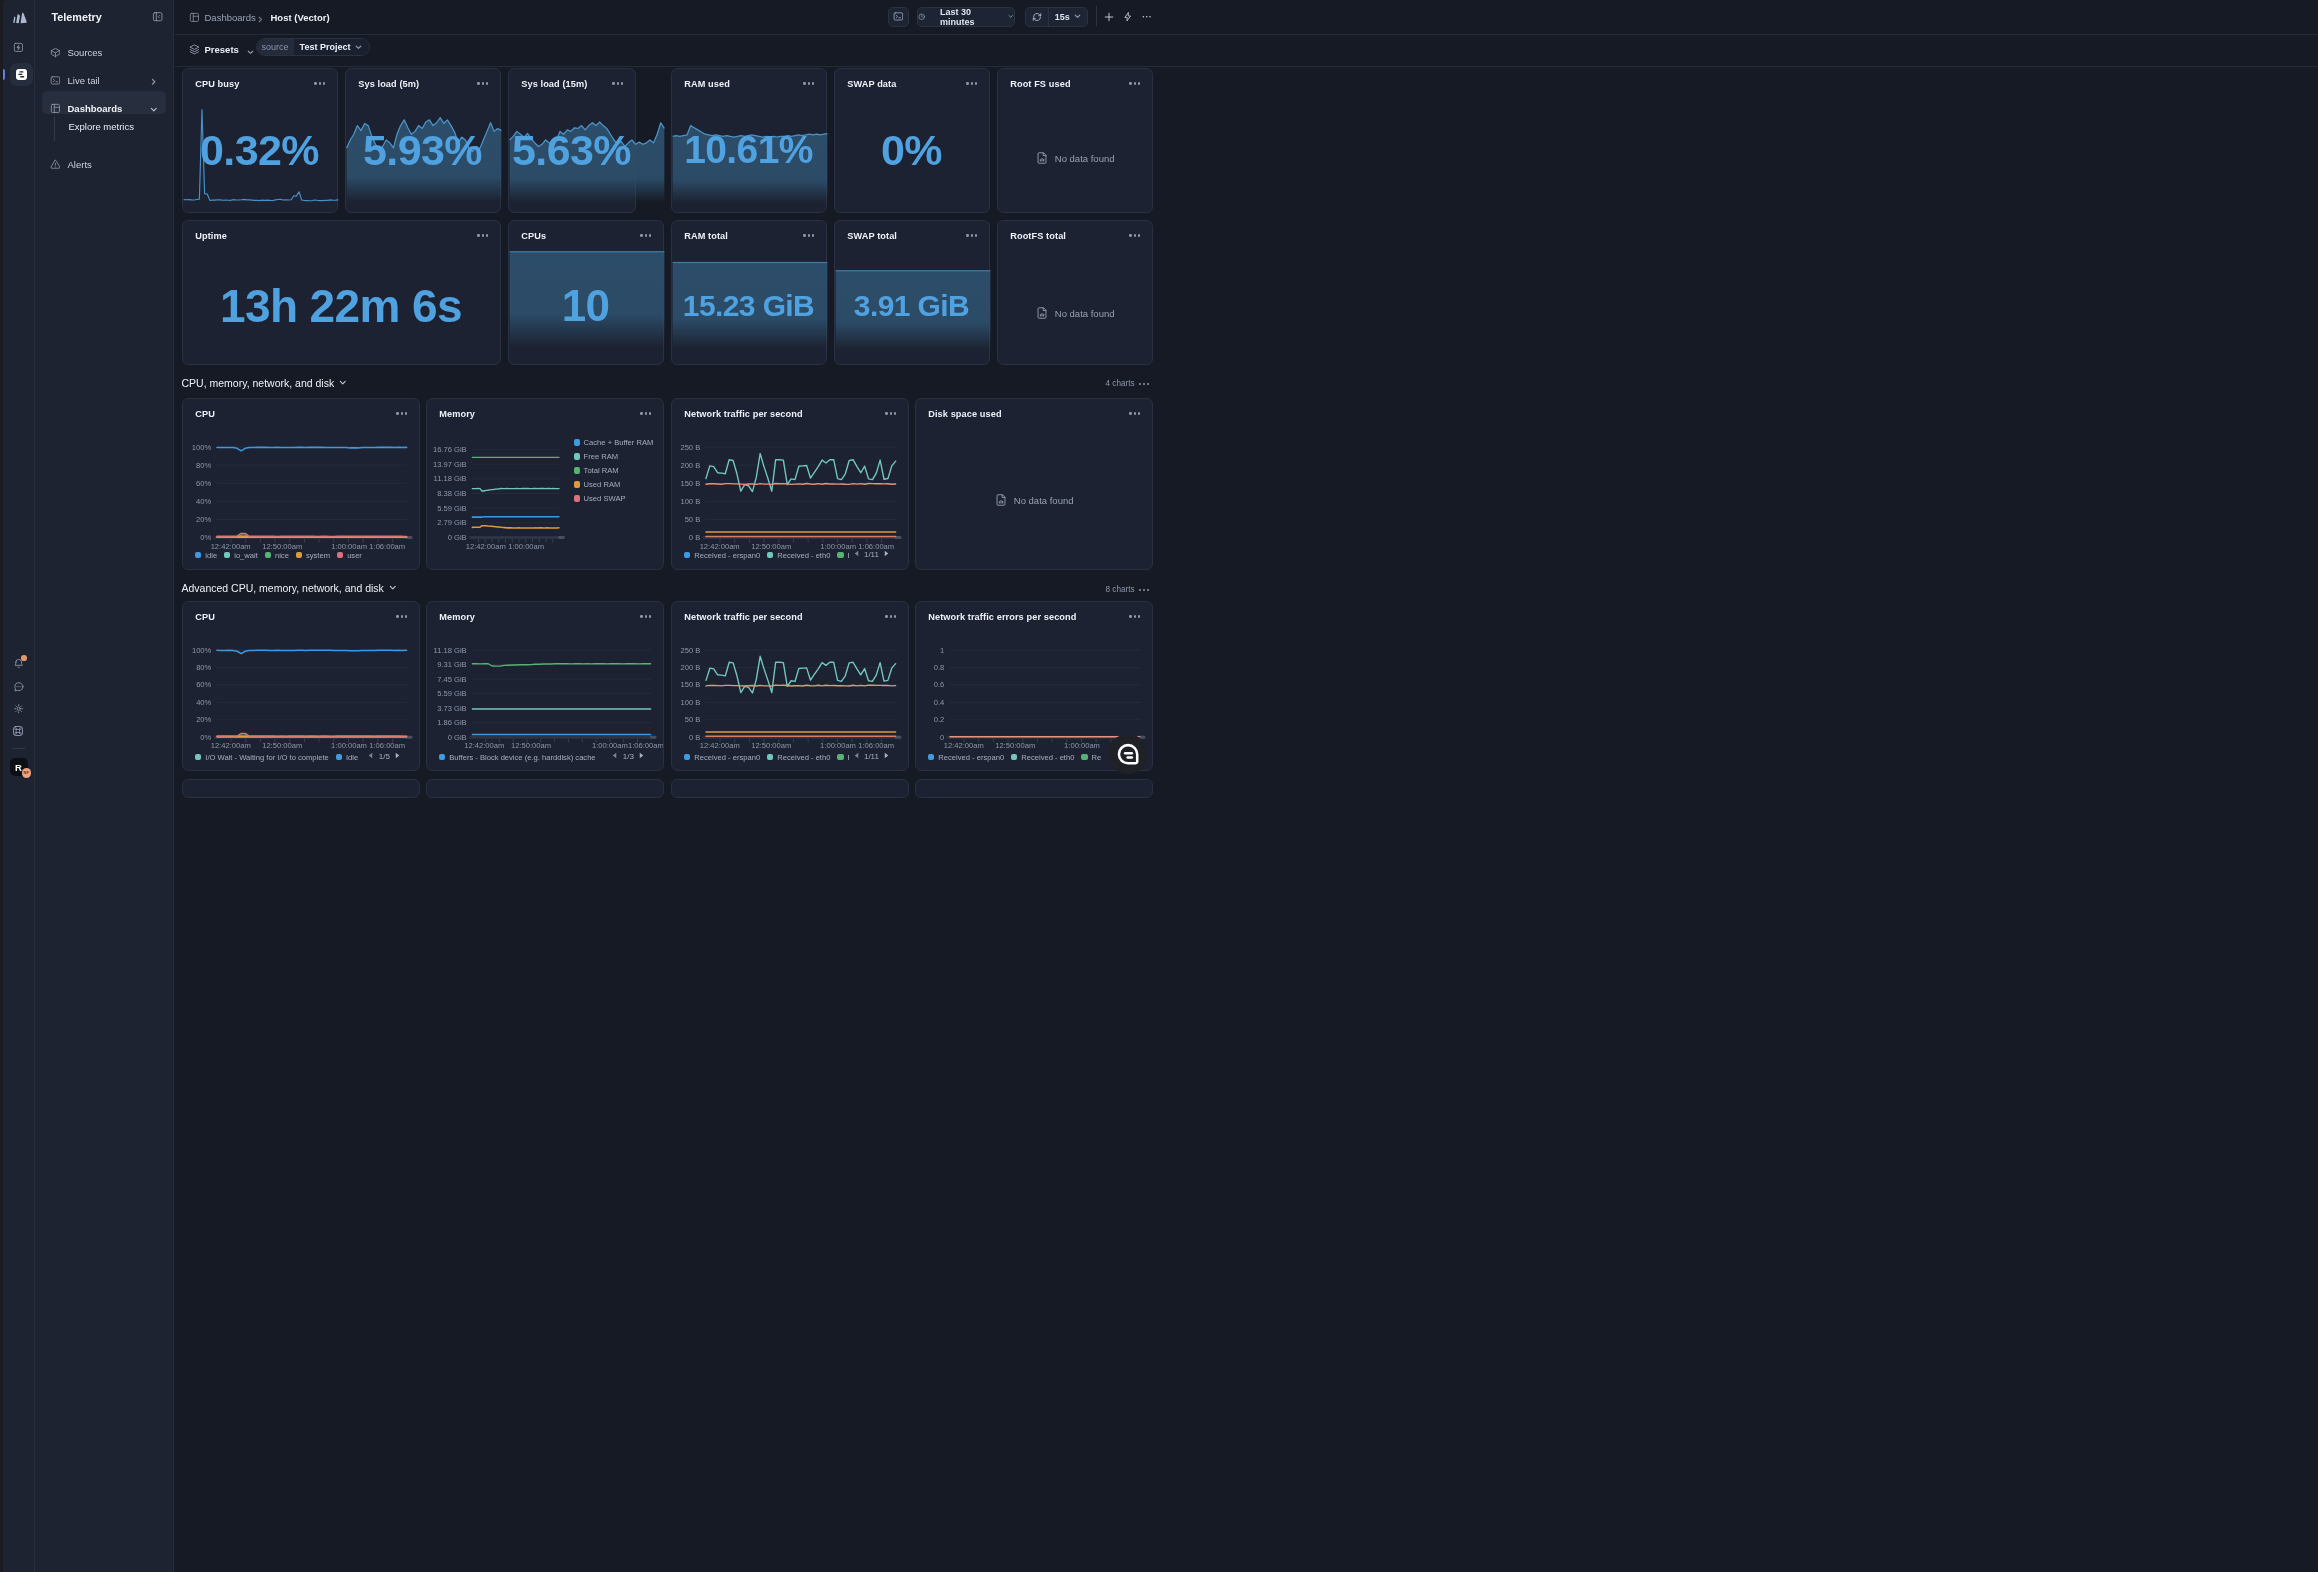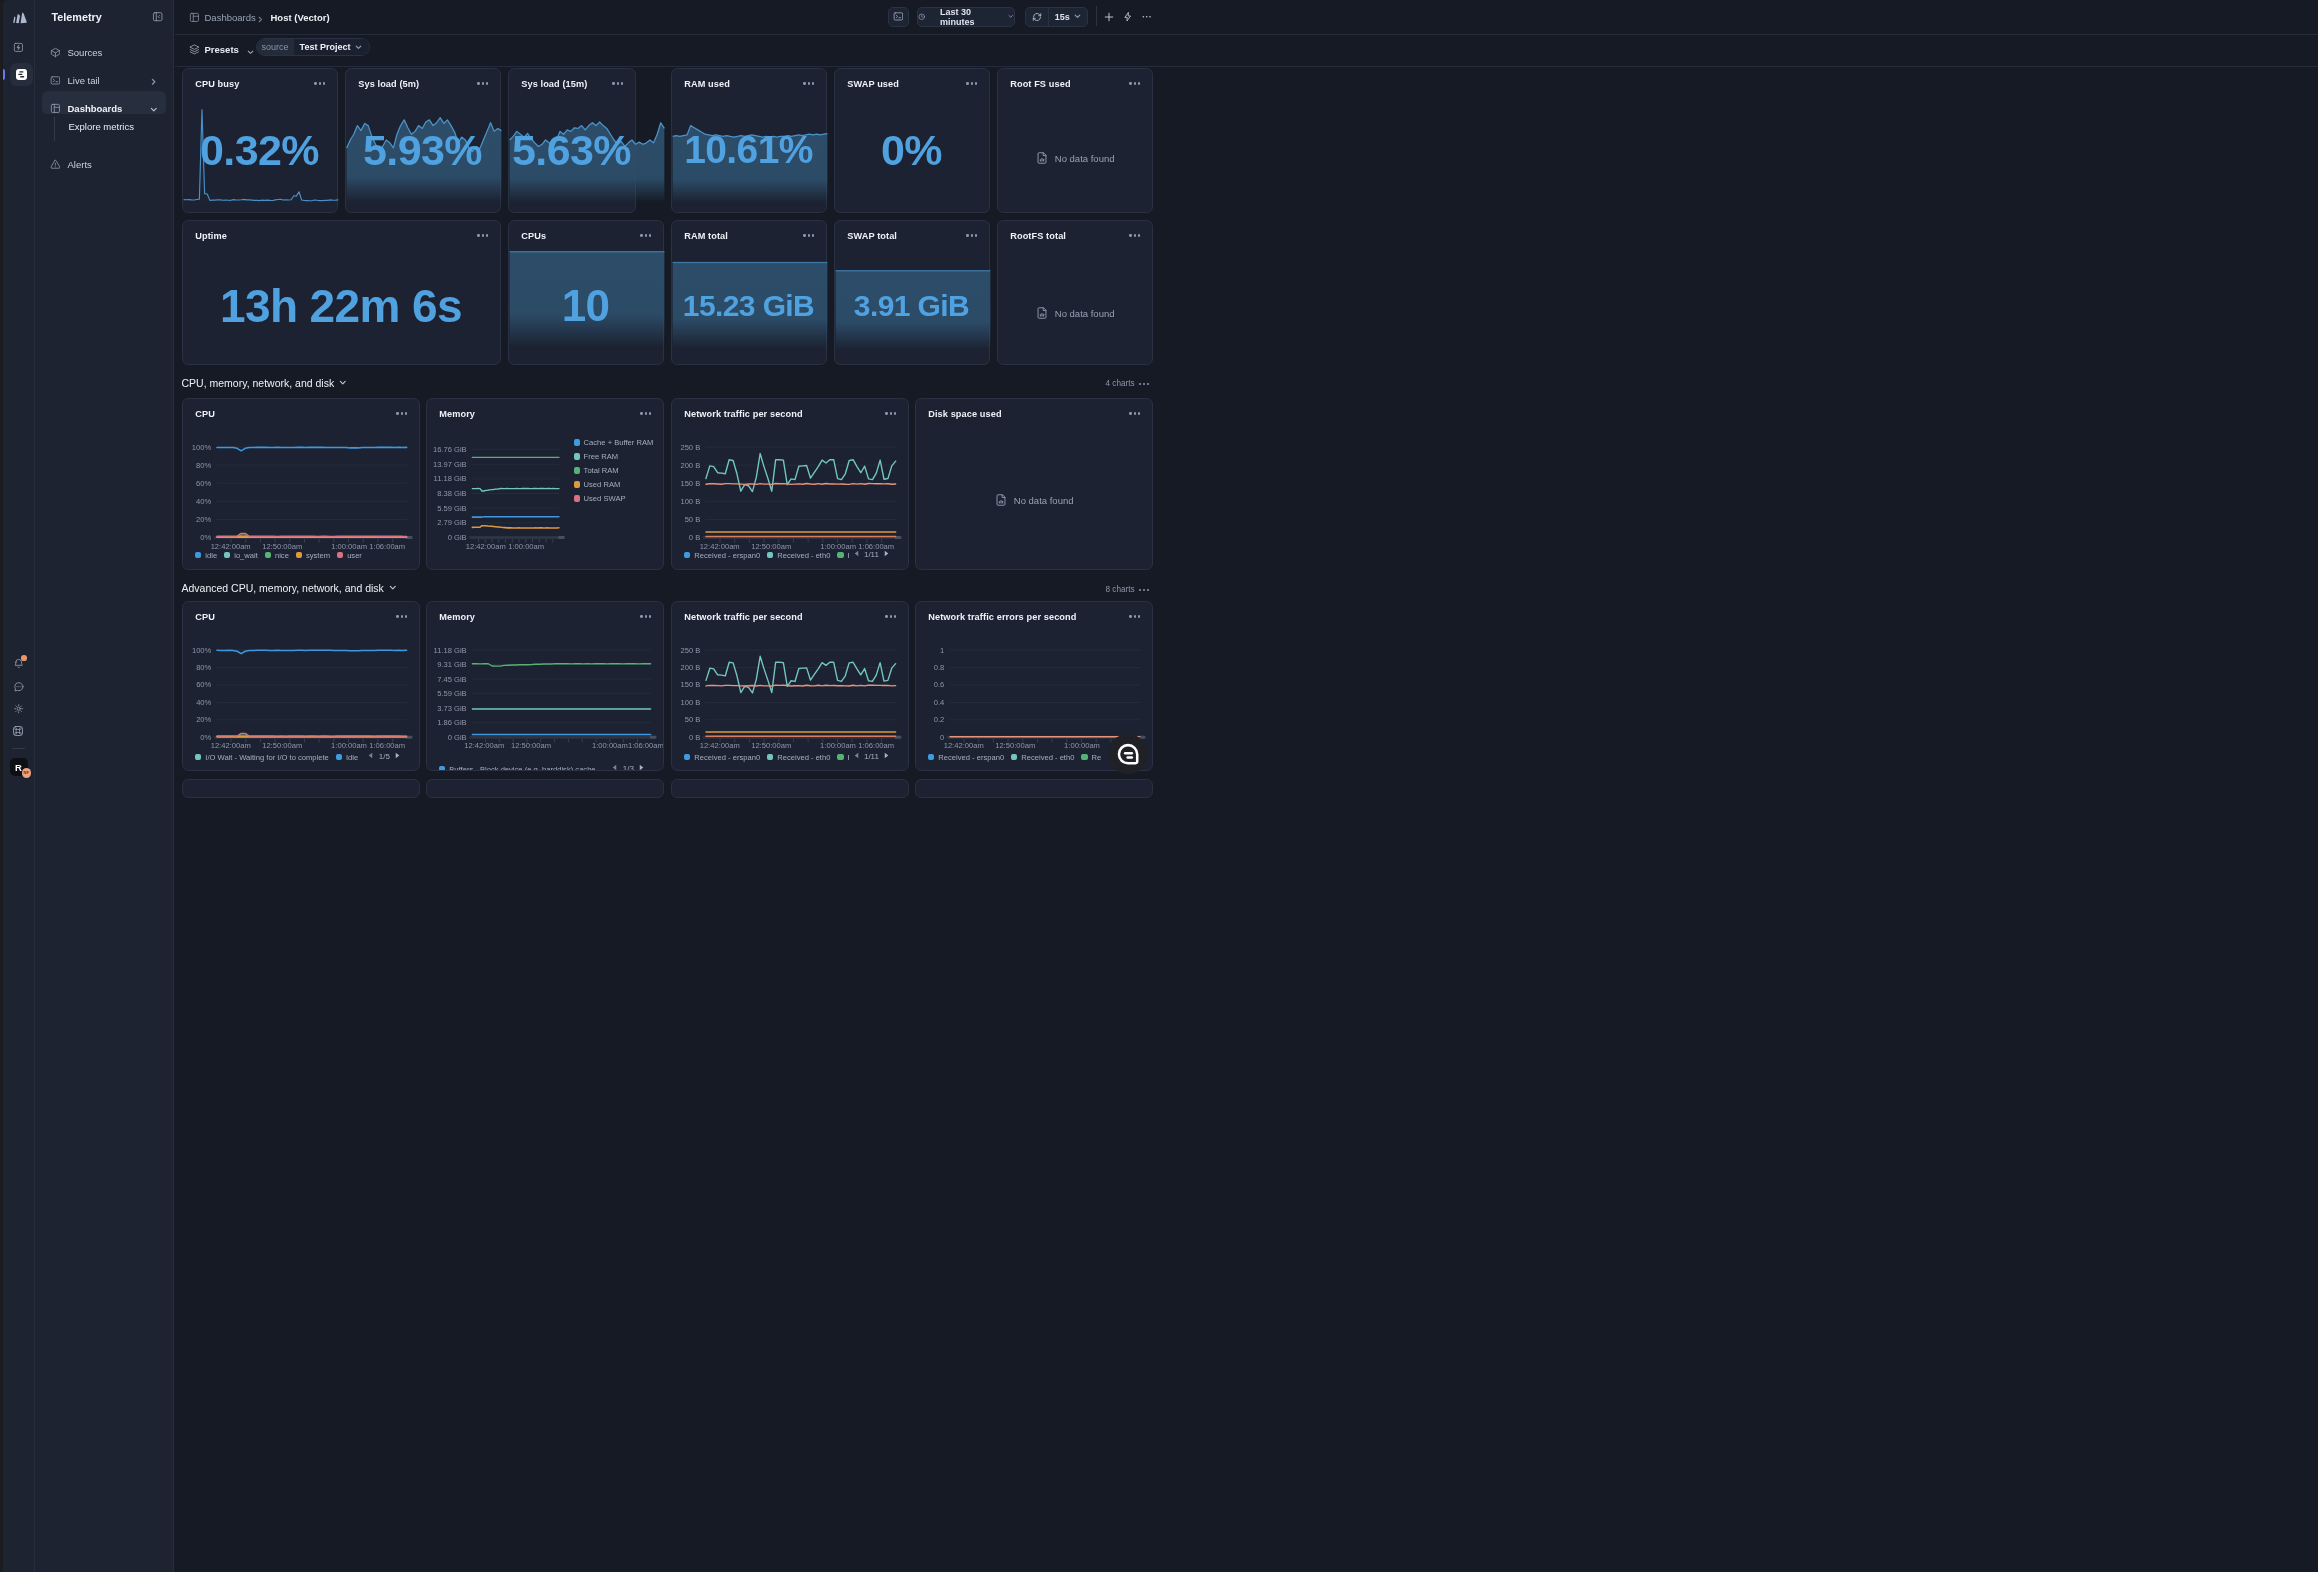--- a/index.html
+++ b/index.html
@@ -263,21 +263,21 @@
           <stop offset="0" stop-color="#2d4f6c" stop-opacity="0.96"></stop>
           <stop offset="0.62" stop-color="#2d4f6c" stop-opacity="0.9"></stop>
           <stop offset="0.88" stop-color="#2d4f6c" stop-opacity="0"></stop>
         </linearGradient>
         <path d="M1.0 107.8 L6.7 106.7 L12.3 107.8 L18.0 106.7 L23.7 105.6 L29.4 90.8 L35.0 94.2 L40.7 97.6 L46.4 101.0 L52.1 104.4 L57.7 105.6 L63.4 106.7 L69.1 105.6 L74.8 106.7 L80.4 107.8 L86.1 106.7 L91.8 107.8 L97.5 109.0 L103.1 107.8 L108.8 106.7 L114.5 107.8 L120.2 106.7 L125.8 105.6 L131.5 106.7 L137.2 107.8 L142.9 109.0 L148.5 107.8 L154.2 109.0 L159.9 107.8 L165.6 109.0 L171.2 107.8 L176.9 107.8 L182.6 106.7 L188.3 107.8 L193.9 106.7 L199.6 105.6 L205.3 106.7 L211.0 105.6 L216.6 104.4 L222.3 105.6 L228.0 104.4 L233.7 105.6 L239.3 104.4 L245.0 103.3 L245.0 229.0 L1.0 229.0 Z" fill="url(#g698935572)"></path>
         <path d="M1.0 107.8 L6.7 106.7 L12.3 107.8 L18.0 106.7 L23.7 105.6 L29.4 90.8 L35.0 94.2 L40.7 97.6 L46.4 101.0 L52.1 104.4 L57.7 105.6 L63.4 106.7 L69.1 105.6 L74.8 106.7 L80.4 107.8 L86.1 106.7 L91.8 107.8 L97.5 109.0 L103.1 107.8 L108.8 106.7 L114.5 107.8 L120.2 106.7 L125.8 105.6 L131.5 106.7 L137.2 107.8 L142.9 109.0 L148.5 107.8 L154.2 109.0 L159.9 107.8 L165.6 109.0 L171.2 107.8 L176.9 107.8 L182.6 106.7 L188.3 107.8 L193.9 106.7 L199.6 105.6 L205.3 106.7 L211.0 105.6 L216.6 104.4 L222.3 105.6 L228.0 104.4 L233.7 105.6 L239.3 104.4 L245.0 103.3" fill="none" stroke="#4b94c8" stroke-width="2" stroke-linejoin="round"></path>
       </svg>
       <div class="bigv" style="top:82px;font-size:39px">10.61%</div>
     </div>
     <div class="card" style="left:831px;top:68px;width:156px;height:145px">
-      <div class="ct">SWAP used</div>
+      <div class="ct">SWAP data</div>
       <div class="dots">
         <i></i>
         <i></i>
         <i></i>
       </div>
       <div class="bigv" style="top:82px;font-size:43px">0%</div>
     </div>
     <div class="card" style="left:994px;top:68px;width:156px;height:145px">
       <div class="ct">Root FS used</div>
       <div class="dots">
@@ -712,21 +712,21 @@
         <line x1="310.3" y1="216.5" x2="310.3" y2="222.0" stroke="#39414f" stroke-width="1.5"></line>
         <line x1="332.2" y1="216.5" x2="332.2" y2="222.0" stroke="#39414f" stroke-width="1.5"></line>
         <path d="M71.0 97.8 L77.3 97.8 L83.5 97.9 L89.8 97.5 L96.1 97.7 L102.3 101.3 L108.6 101.4 L114.9 101.5 L121.1 100.2 L127.4 100.0 L133.7 99.7 L139.9 99.6 L146.2 99.3 L152.5 99.3 L158.7 99.2 L165.0 99.0 L171.3 98.5 L177.5 98.6 L183.8 98.1 L190.1 98.0 L196.3 98.0 L202.6 97.5 L208.9 97.6 L215.1 97.6 L221.4 97.6 L227.7 97.9 L233.9 97.6 L240.2 97.6 L246.5 97.9 L252.7 97.6 L259.0 97.9 L265.3 97.5 L271.5 97.6 L277.8 97.5 L284.1 97.9 L290.3 97.8 L296.6 97.7 L302.9 97.7 L309.1 97.9 L315.4 97.6 L321.7 97.6 L327.9 97.8 L334.2 97.9 L340.5 97.7 L346.7 97.8 L353.0 97.7" fill="none" stroke="#55b374" stroke-width="2.2" stroke-linejoin="round" stroke-linecap="round"></path>
         <path d="M71.0 169.3 L77.3 169.3 L83.5 169.3 L89.8 169.3 L96.1 169.3 L102.3 169.3 L108.6 169.3 L114.9 169.3 L121.1 169.3 L127.4 169.3 L133.7 169.3 L139.9 169.3 L146.2 169.3 L152.5 169.3 L158.7 169.3 L165.0 169.3 L171.3 169.3 L177.5 169.3 L183.8 169.3 L190.1 169.3 L196.3 169.3 L202.6 169.3 L208.9 169.3 L215.1 169.3 L221.4 169.3 L227.7 169.3 L233.9 169.3 L240.2 169.3 L246.5 169.3 L252.7 169.3 L259.0 169.3 L265.3 169.3 L271.5 169.3 L277.8 169.3 L284.1 169.3 L290.3 169.3 L296.6 169.3 L302.9 169.3 L309.1 169.3 L315.4 169.3 L321.7 169.3 L327.9 169.3 L334.2 169.3 L340.5 169.3 L346.7 169.3 L353.0 169.3" fill="none" stroke="#72c6be" stroke-width="2.2" stroke-linejoin="round" stroke-linecap="round"></path>
         <path d="M71.0 209.8 L77.3 209.8 L83.5 209.8 L89.8 209.8 L96.1 209.8 L102.3 209.8 L108.6 209.8 L114.9 209.8 L121.1 209.8 L127.4 209.8 L133.7 209.8 L139.9 209.8 L146.2 209.8 L152.5 209.8 L158.7 209.8 L165.0 209.8 L171.3 209.8 L177.5 209.8 L183.8 209.8 L190.1 209.8 L196.3 209.8 L202.6 209.8 L208.9 209.8 L215.1 209.8 L221.4 209.8 L227.7 209.8 L233.9 209.8 L240.2 209.8 L246.5 209.8 L252.7 209.8 L259.0 209.8 L265.3 209.8 L271.5 209.8 L277.8 209.8 L284.1 209.8 L290.3 209.8 L296.6 209.8 L302.9 209.8 L309.1 209.8 L315.4 209.8 L321.7 209.8 L327.9 209.8 L334.2 209.8 L340.5 209.8 L346.7 209.8 L353.0 209.8" fill="none" stroke="#3f97e0" stroke-width="2.4" stroke-linejoin="round" stroke-linecap="round"></path>
         <text x="89.9" y="231.5" class="ax" text-anchor="middle">12:42:00am</text>
         <text x="163.7" y="231.5" class="ax" text-anchor="middle">12:50:00am</text>
         <text x="288.7" y="231.5" class="ax" text-anchor="middle">1:00:00am</text>
         <text x="345.5" y="231.5" class="ax" text-anchor="middle">1:06:00am</text>
       </svg>
-      <div class="legrow" style="top:162px">
+      <div class="legrow" style="top:150px">
         <span class="litem">
           <span class="chip" style="background:#3d9be0"></span>
           <span class="ltxt">Buffers - Block device (e.g. harddisk) cache</span>
         </span>
         <span class="pager">
           <svg width="7" height="7" viewBox="0 0 10 10">
             <path d="M7.5 1 L2.5 5 L7.5 9 Z" fill="#7a8396"></path>
           </svg>
           <span class="pgt">1/3</span>
           <svg width="7" height="7" viewBox="0 0 10 10">

